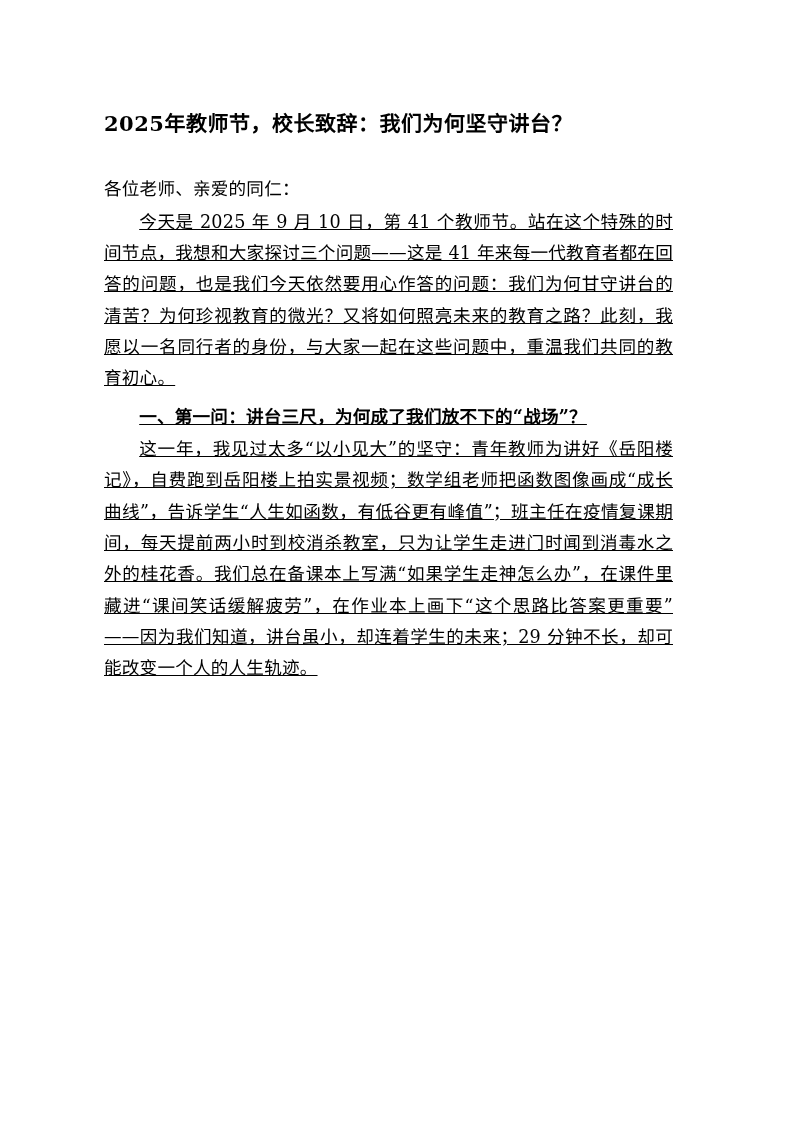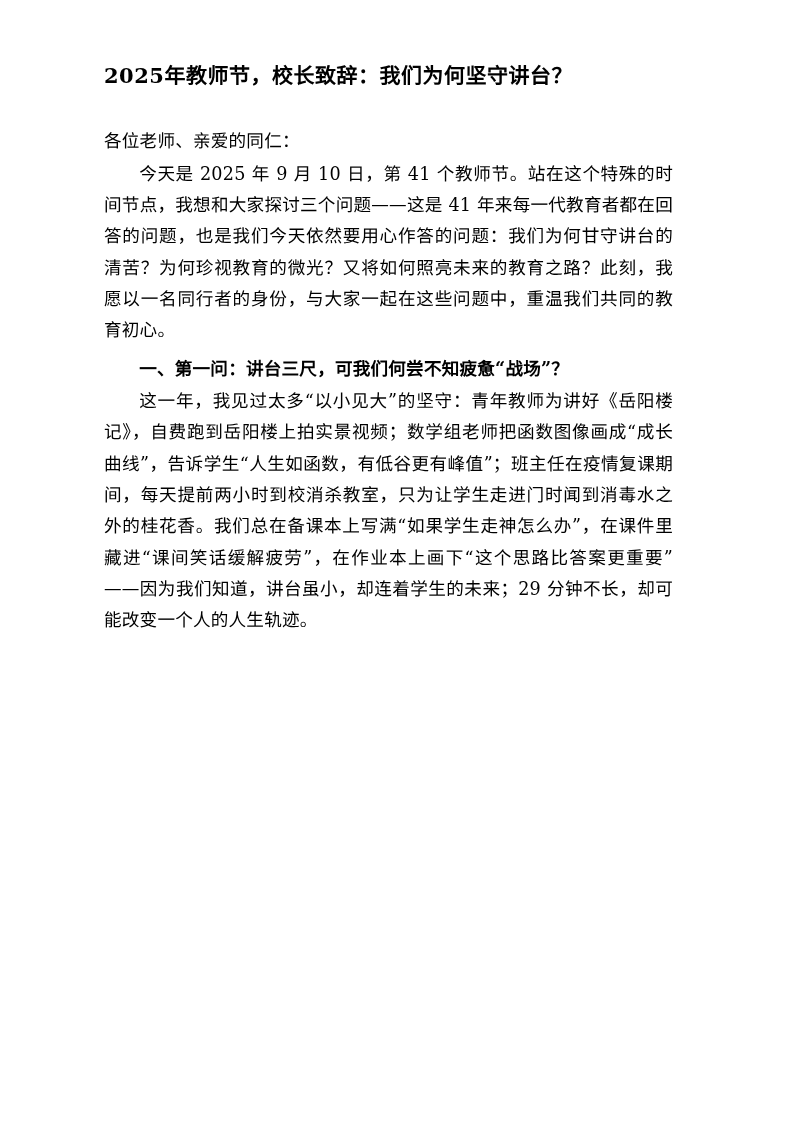--- a/index.html
+++ b/index.html
@@ -12,41 +12,42 @@
     height: 1122px;
     font-family: "DejaVu Serif", "Liberation Serif", serif;
     color: #000000;
     -webkit-font-smoothing: antialiased;
   }
   .page {
     position: relative;
     width: 769px;
     height: 1122px;
     box-sizing: border-box;
-    padding: 60px 96px 60px 104px;
+    padding: 108px 96px 60px 104px;
   }
   .doc-title {
     font-size: 21px;
     font-weight: bold;
     line-height: 1.5;
     letter-spacing: 0.5px;
     text-align: left;
     margin: 0 0 34px 0;
     white-space: nowrap;
   }
   .para {
     font-size: 17.6px;
     line-height: 1.78;
     letter-spacing: 0.2px;
     text-align: justify;
     text-justify: inter-ideograph;
     margin: 0 0 2px 0;
   }
   .indent {
     text-indent: 2em;
+    text-decoration: underline;
   }
   .no-indent {
     text-indent: 0;
   }
   .bold {
     font-weight: bold;
   }
   .spaced {
     margin-top: 6px;
   }
@@ -54,18 +55,18 @@
 </head>
 <body>
 
 <div class="page">
   <h1 class="doc-title">2025年教师节，校长致辞：我们为何坚守讲台？</h1>
 
   <p class="para no-indent">各位老师、亲爱的同仁：</p>
 
   <p class="para indent">今天是 2025 年 9 月 10 日，第 41 个教师节。站在这个特殊的时间节点，我想和大家探讨三个问题——这是 41 年来每一代教育者都在回答的问题，也是我们今天依然要用心作答的问题：我们为何甘守讲台的清苦？为何珍视教育的微光？又将如何照亮未来的教育之路？此刻，我愿以一名同行者的身份，与大家一起在这些问题中，重温我们共同的教育初心。</p>
 
-  <p class="para indent bold spaced">一、第一问：讲台三尺，可我们何尝不知疲惫“战场”？</p>
+  <p class="para indent bold spaced">一、第一问：讲台三尺，为何成了我们放不下的“战场”？</p>
 
 
   <p class="para indent">这一年，我见过太多“以小见大”的坚守：青年教师为讲好《岳阳楼记》，自费跑到岳阳楼上拍实景视频；数学组老师把函数图像画成“成长曲线”，告诉学生“人生如函数，有低谷更有峰值”；班主任在疫情复课期间，每天提前两小时到校消杀教室，只为让学生走进门时闻到消毒水之外的桂花香。我们总在备课本上写满“如果学生走神怎么办”，在课件里藏进“课间笑话缓解疲劳”，在作业本上画下“这个思路比答案更重要”——因为我们知道，讲台虽小，却连着学生的未来；29 分钟不长，却可能改变一个人的人生轨迹。</p>
 
 </div>
 
 </body></html>

